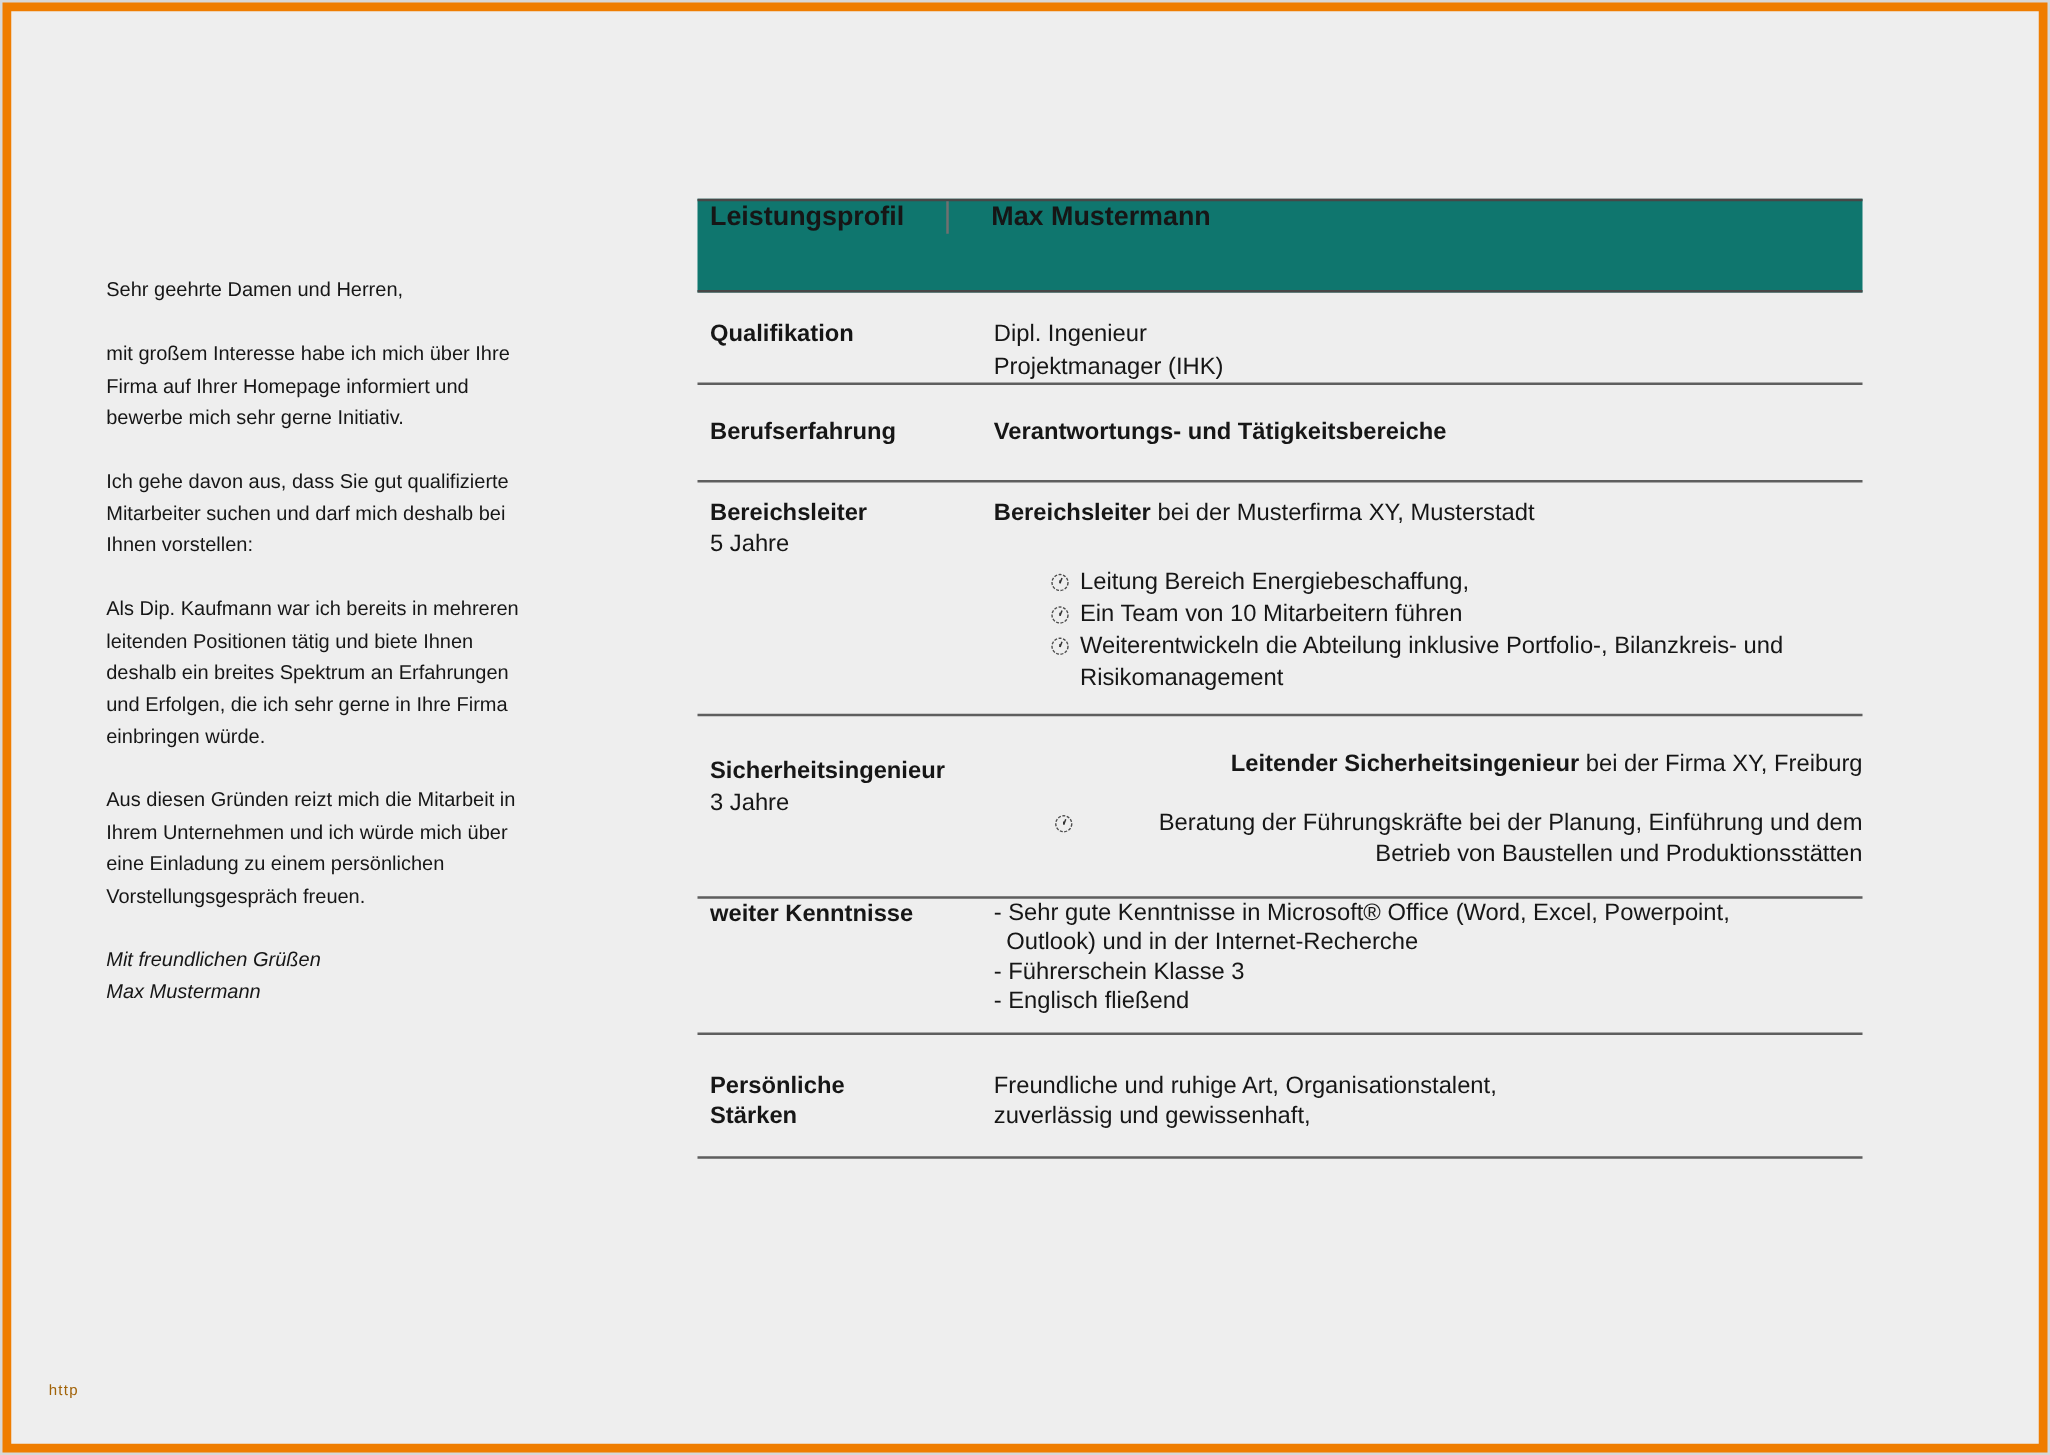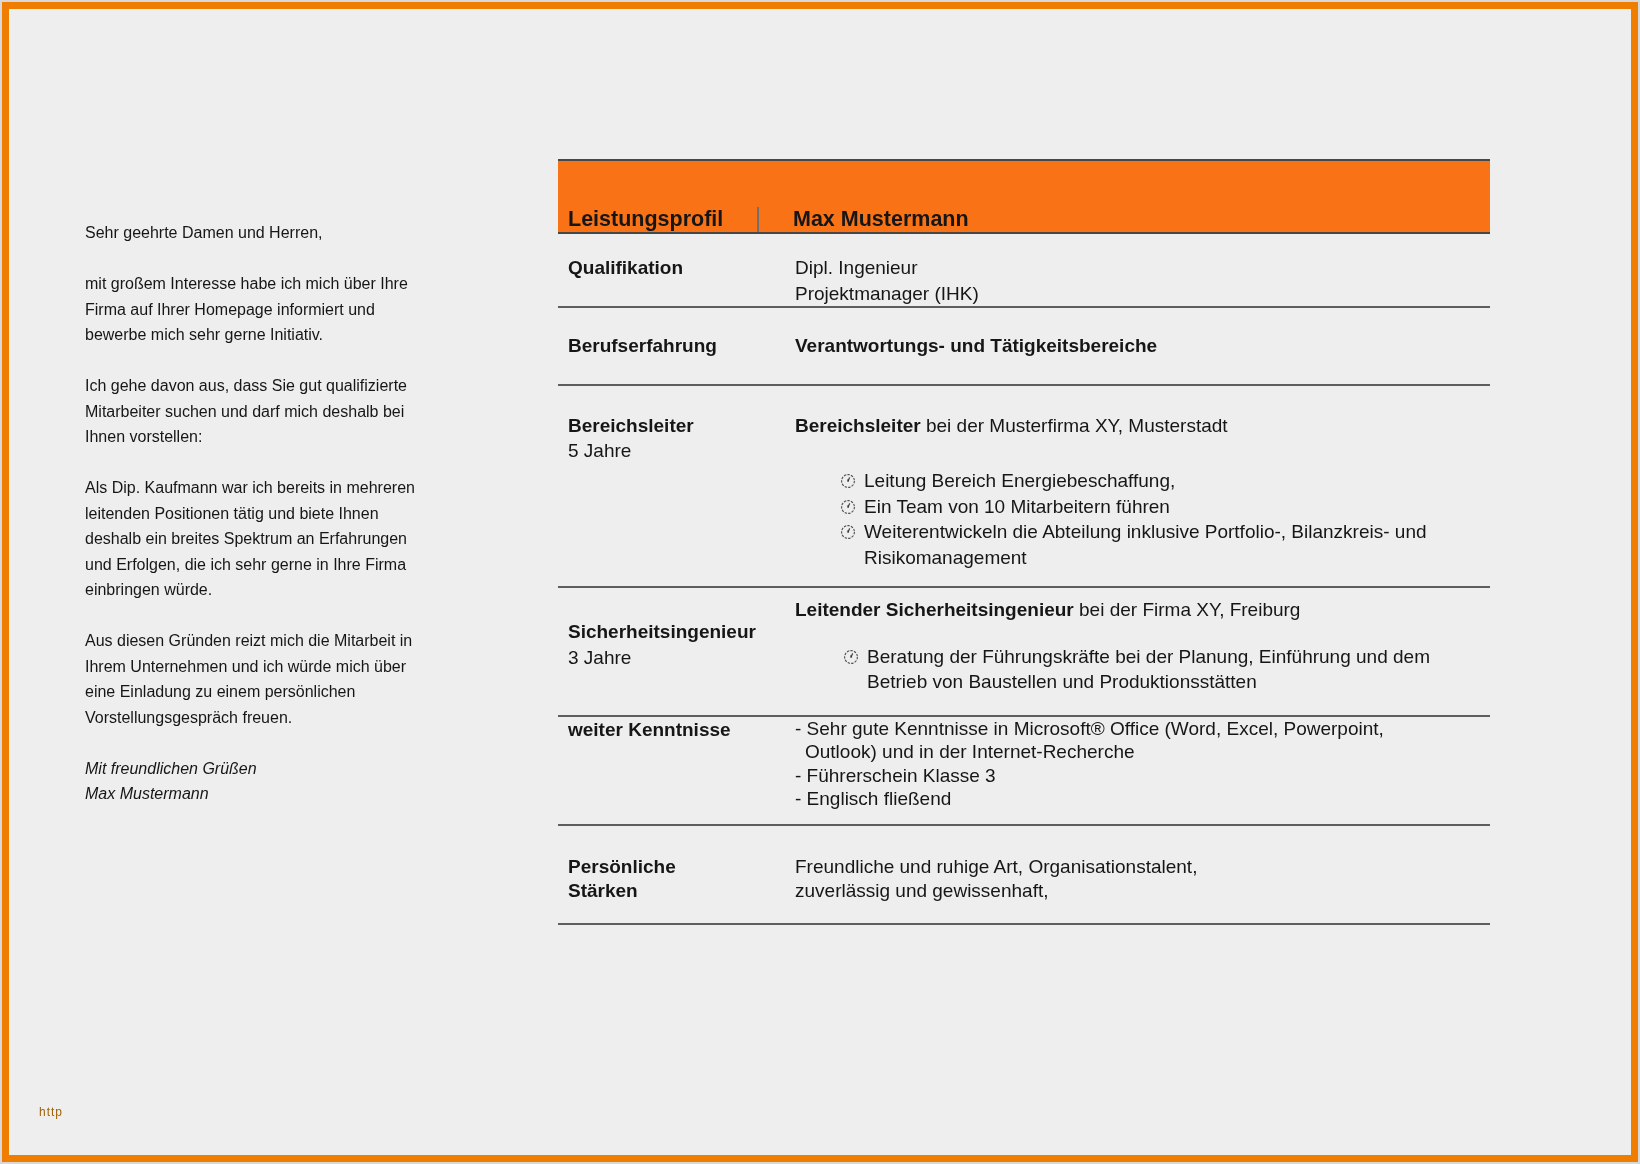--- a/index.html
+++ b/index.html
@@ -13,43 +13,43 @@
 
   
   .letter{position:absolute;left:76px;top:211px;width:478px;font-size:16px;line-height:25.5px;}
   .para{margin:0 0 25.5px 0;}
   .para.italic{font-style:italic;}
   .ln{display:block;white-space:pre;}
 
   
   .ptable{position:absolute;left:549px;top:150px;width:932px;font-size:19px;line-height:25.5px;}
   .thead{
-    display:flex;align-items:flex-end;height:75px;background:#f97316;
+    display:flex;align-items:flex-start;height:75px;background:#0f766e;
     border-top:2px solid #474747;border-bottom:2px solid #474747;box-sizing:border-box;
   }
   .th-left{
     width:201px;box-sizing:border-box;padding-left:10px;
     border-right:2px solid #707070;
     display:flex;align-items:center;font-weight:bold;font-size:21.5px;
   }
   .th-right{display:flex;align-items:center;padding-left:34px;font-weight:bold;font-size:21.5px;}
 
   .row{display:flex;border-bottom:2px solid #5e5e5e;}
   .cell-l{width:237px;box-sizing:border-box;padding-left:10px;font-weight:bold;flex-shrink:0;}
   .cell-r{flex:1;min-width:0;}
   .sub{font-weight:normal;}
   .b{font-weight:bold;}
 
   .row-quali .cell-l,.row-quali .cell-r{padding-top:21px;}
   .row-beruf .cell-l,.row-beruf .cell-r{padding-top:25px;padding-bottom:25px;}
   .row-beruf .cell-r{font-weight:bold;}
 
-  .row-bereich .cell-l,.row-bereich .cell-r{padding-top:27px;padding-bottom:16px;}
+  .row-bereich .cell-l,.row-bereich .cell-r{padding-top:12px;padding-bottom:16px;}
   .row-sich .cell-l{padding-top:31px;padding-bottom:14px;}
-  .row-sich .cell-r{padding-top:9px;padding-bottom:20px;}
+  .row-sich .cell-r{padding-top:26px;padding-bottom:20px;text-align:right;}
   .row-kennt .cell-l,.row-kennt .cell-r{padding-bottom:13px;}
   .row-kennt .cell-r{line-height:23.5px;}
   .row-kennt .indent{padding-left:10px;}
   .row-staerk .cell-l,.row-staerk .cell-r{padding-top:29px;padding-bottom:19px;line-height:24.5px;}
 
   .bullets{margin:30px 0 0 45px;}
   .row-sich .bullets{margin-top:21px;margin-left:48px;}
   .bullet{display:flex;align-items:flex-start;}
   .clock{flex-shrink:0;margin:5px 8px 0 0;}
   .bullet-text{min-width:0;}

